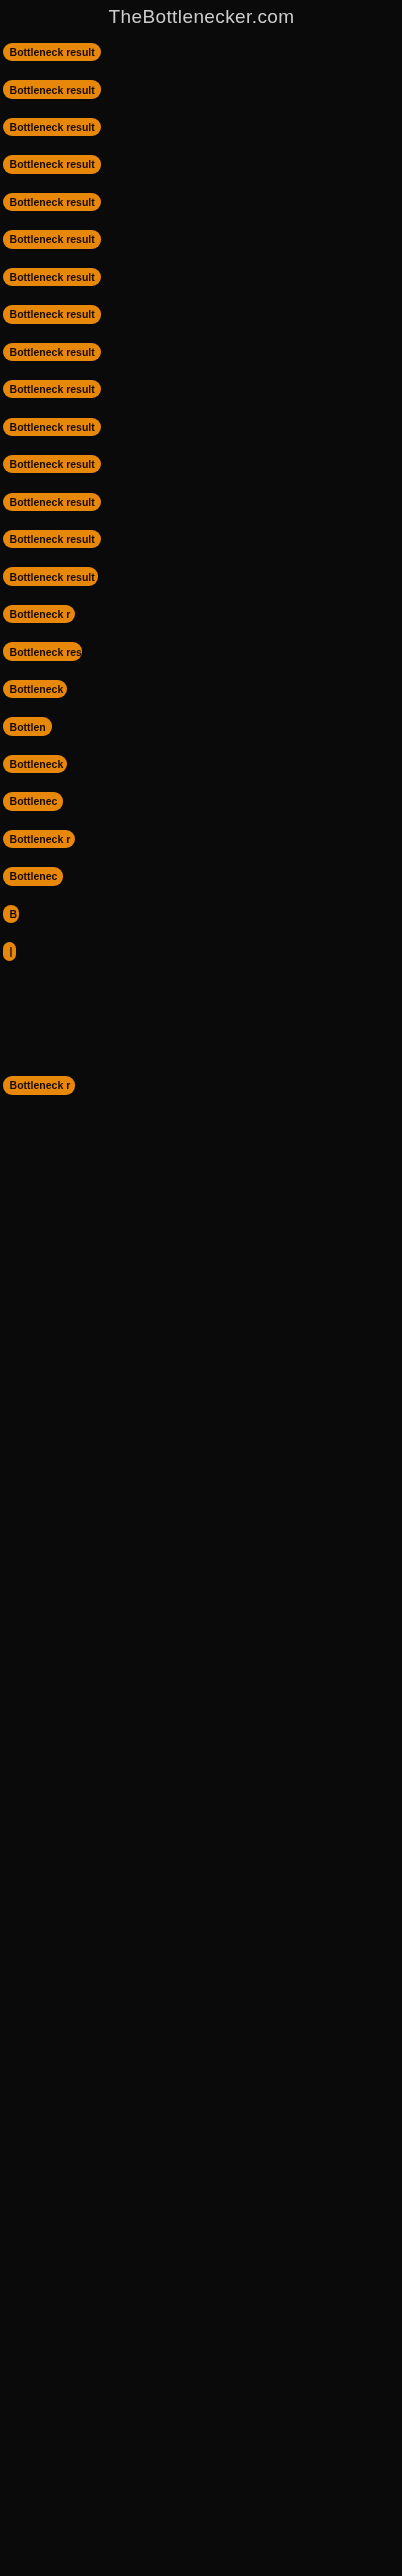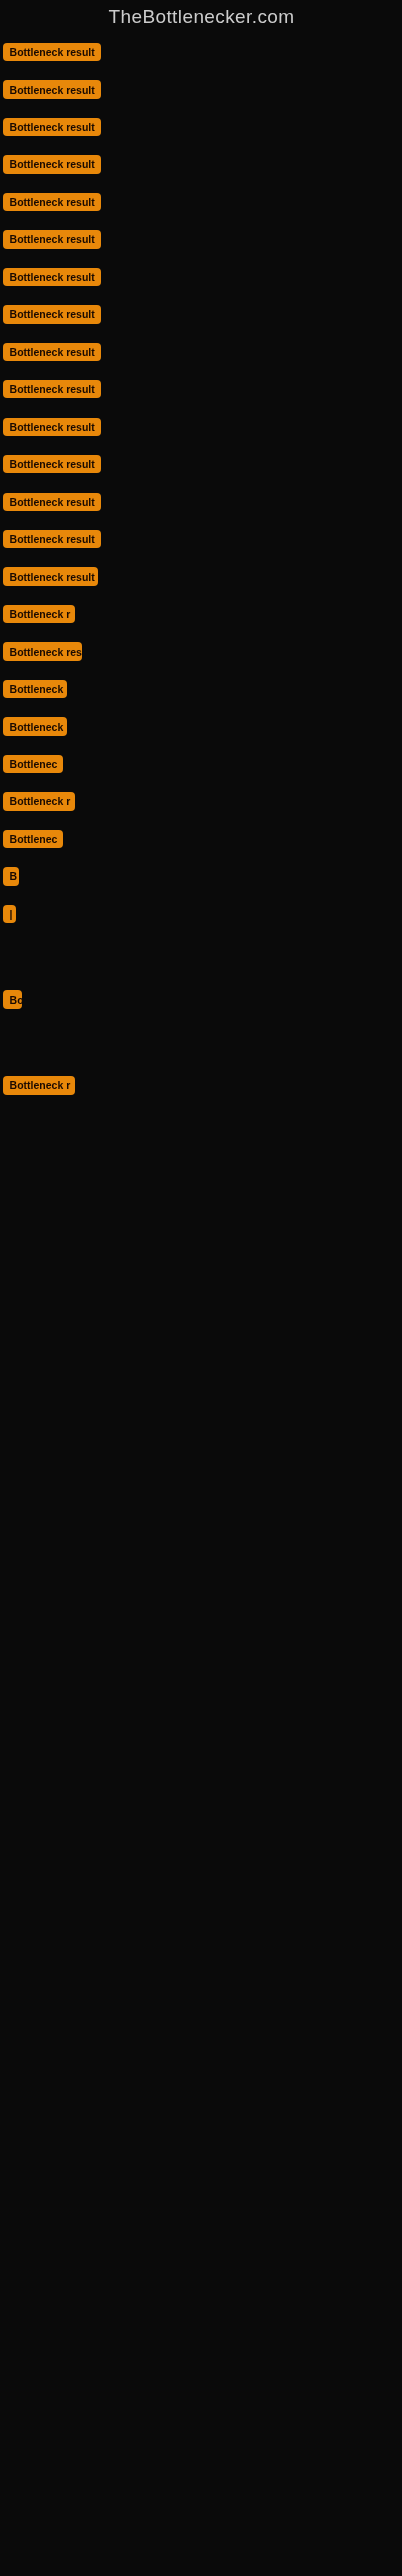--- a/index.html
+++ b/index.html
@@ -29,21 +29,21 @@
       padding: 4.8px 0 11.3px 3.2px;
     }
 
     .bottleneck-label {
       display: inline-block;
       background-color: #e8880a;
       color: #1a0a00;
       font-size: 10.5px;
       font-weight: 600;
       padding: 3.2px 6.4px;
-      border-radius: 4px;
+      border-radius: 9px;
       white-space: nowrap;
       overflow: hidden;
     }
   </style>
 </head>
 <body>
 
 <div class="site-title">TheBottlenecker.com</div>
 
 <div id="items-container">
@@ -58,30 +58,30 @@
     <div class="bottleneck-item"><span class="bottleneck-label" style="max-width: 105px;">Bottleneck result</span></div>
     <div class="bottleneck-item"><span class="bottleneck-label" style="max-width: 103px;">Bottleneck result</span></div>
     <div class="bottleneck-item"><span class="bottleneck-label" style="max-width: 105px;">Bottleneck result</span></div>
     <div class="bottleneck-item"><span class="bottleneck-label" style="max-width: 105px;">Bottleneck result</span></div>
     <div class="bottleneck-item"><span class="bottleneck-label" style="max-width: 103px;">Bottleneck result</span></div>
     <div class="bottleneck-item"><span class="bottleneck-label" style="max-width: 105px;">Bottleneck result</span></div>
     <div class="bottleneck-item"><span class="bottleneck-label" style="max-width: 95px;">Bottleneck result</span></div>
     <div class="bottleneck-item"><span class="bottleneck-label" style="max-width: 72px;">Bottleneck r</span></div>
     <div class="bottleneck-item"><span class="bottleneck-label" style="max-width: 79px;">Bottleneck res</span></div>
     <div class="bottleneck-item"><span class="bottleneck-label" style="max-width: 64px;">Bottleneck</span></div>
+    <div class="bottleneck-item"><span class="bottleneck-label" style="max-width: 52px;">Bottlen</span></div>
     <div class="bottleneck-item"><span class="bottleneck-label" style="max-width: 64px;">Bottleneck</span></div>
     <div class="bottleneck-item"><span class="bottleneck-label" style="max-width: 60px;">Bottlenec</span></div>
     <div class="bottleneck-item"><span class="bottleneck-label" style="max-width: 72px;">Bottleneck r</span></div>
     <div class="bottleneck-item"><span class="bottleneck-label" style="max-width: 60px;">Bottlenec</span></div>
     <div class="bottleneck-item"><span class="bottleneck-label" style="max-width: 16px;">B</span></div>
     <div class="bottleneck-item"><span class="bottleneck-label" style="max-width: 6.4px;">|</span></div>
     <div class="bottleneck-item"></div>
     <div class="bottleneck-item"></div>
     <div class="bottleneck-item"></div>
-    <div class="bottleneck-item"><span class="bottleneck-label" style="max-width: 19.3px;">Bo</span></div>
     <div class="bottleneck-item"></div>
     <div class="bottleneck-item"></div>
     <div class="bottleneck-item"></div>
     <div class="bottleneck-item"><span class="bottleneck-label" style="max-width: 72px;">Bottleneck r</span></div>
     <div class="bottleneck-item"></div>
     <div class="bottleneck-item"></div>
     <div class="bottleneck-item"></div>
   </div>
 
 

